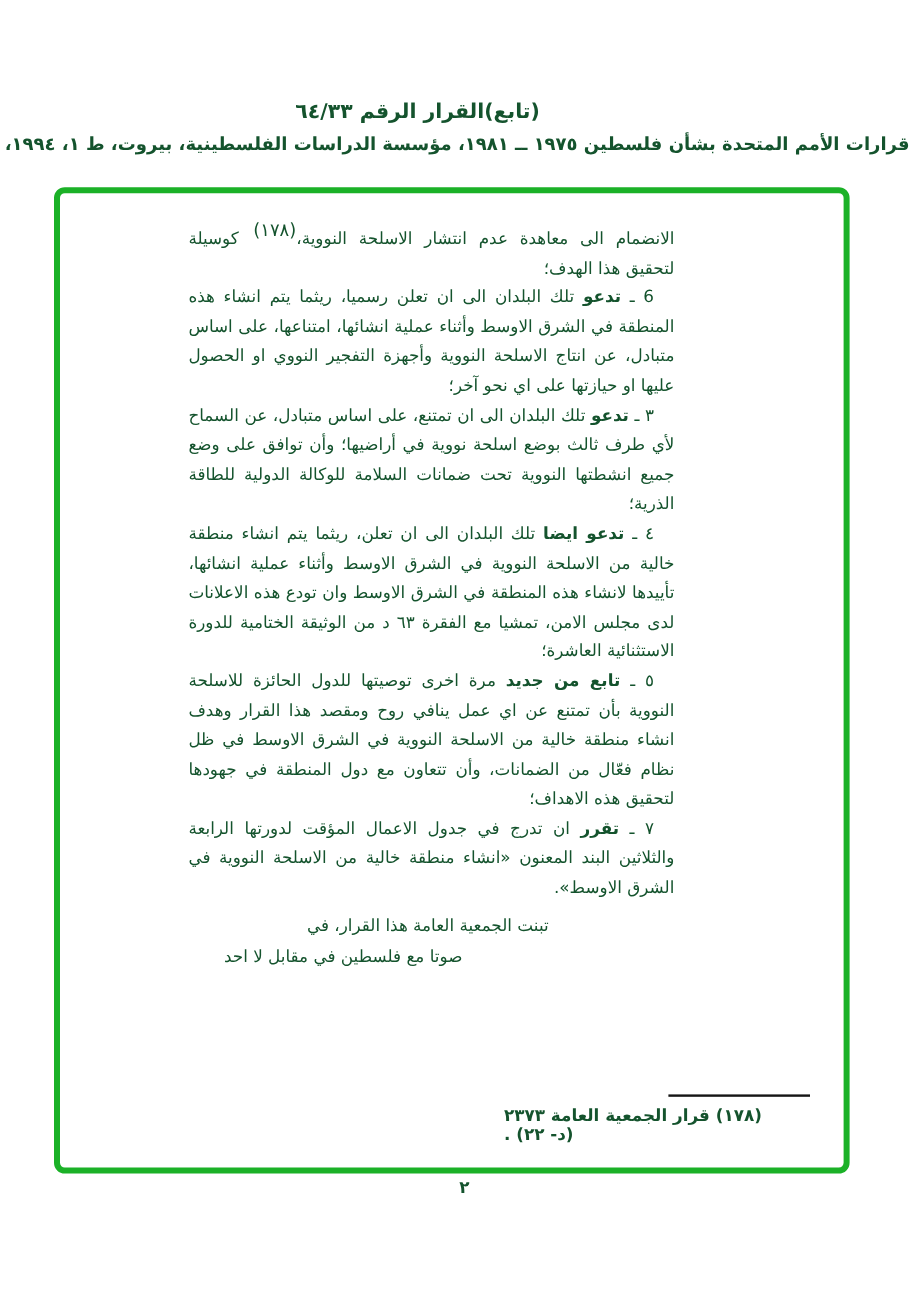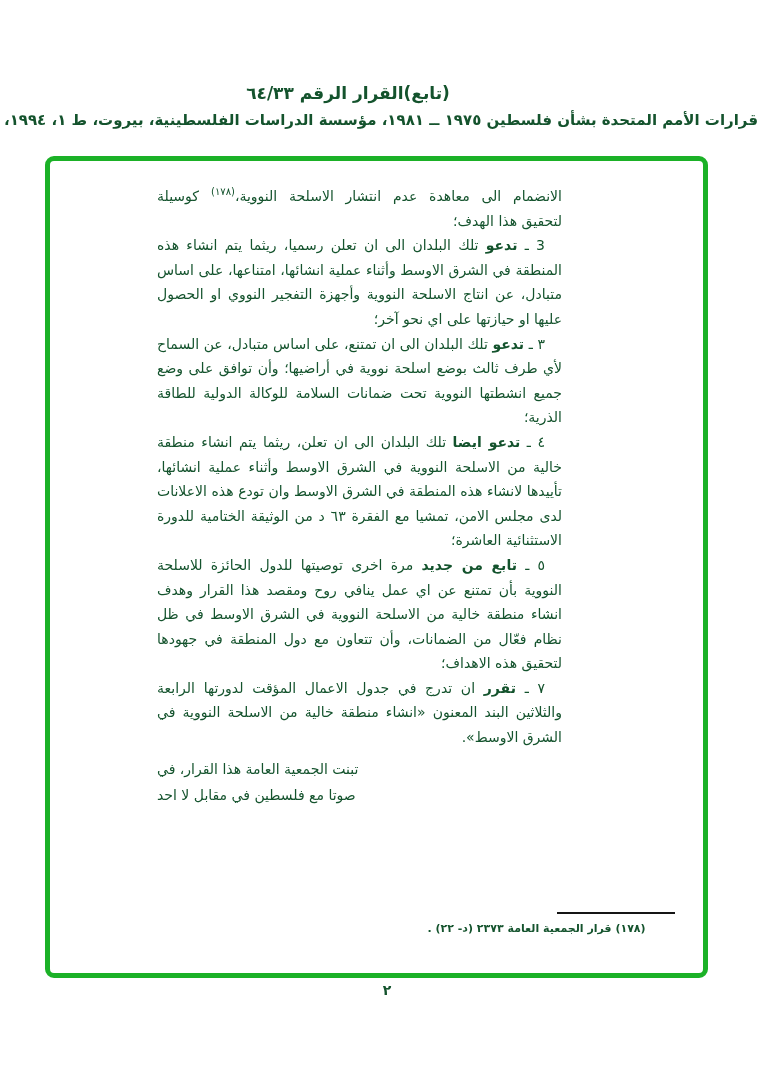--- a/index.html
+++ b/index.html
@@ -28,34 +28,34 @@
   
   .text-col{
     position:absolute;top:169px;right:196px;width:405px;
     direction:rtl;text-align:justify;
     font-size:14px;line-height:24.6px;
   }
   .para{margin:0;padding:0;}
   .para.indent{text-indent:17px;}
   .para b{font-weight:bold;}
   .fnref{
-    font-size:10px;vertical-align:6px;margin-left:12px;font-weight:normal;
+    font-size:15px;vertical-align:6px;margin-left:12px;font-weight:normal;
   }
   
   .closing{margin-top:6px;direction:rtl;}
-  .closing div{text-align:left;line-height:26px;text-indent:0;}
+  .closing div{text-align:center;line-height:26px;text-indent:0;}
   .closing .cl-0{padding-right:6px;}
   .closing .cl-1{padding-right:140px;}
   .closing .cl-2{padding-right:147px;}
   .closing .cl-3{padding-right:157px;}
   
   .fn-rule{position:absolute;left:557px;top:901px;width:118px;height:2px;background:#151515;}
   .footnote{
     position:absolute;top:911px;left:420px;width:233px;
-    direction:rtl;text-align:center;font-size:11px;font-weight:bold;
+    direction:rtl;text-align:left;font-size:14px;font-weight:bold;
   }
   
   .page-num{
     position:absolute;top:971px;left:8px;width:758px;text-align:center;
     font-size:14px;font-weight:bold;
   }
 </style>
 </head>
 <body>
 
@@ -63,21 +63,21 @@
 
   <div class="header">
     <div class="doc-title">(تابع)القرار الرقم ٦٤/٣٣</div>
     <div class="doc-citation">قرارات الأمم المتحدة بشأن فلسطين ١٩٧٥ ــ ١٩٨١، مؤسسة الدراسات الفلسطينية، بيروت، ط ١، ١٩٩٤، مج ٢، ص١٠٥- ١٠٦</div>
   </div>
 
   <div class="frame" style="border-color: rgb(27, 177, 39);"></div>
 
   <div class="text-col">
       <div class="para"><span>الانضمام الى معاهدة عدم انتشار الاسلحة النووية،</span><span class="fnref">(١٧٨)</span><span>كوسيلة لتحقيق هذا الهدف؛</span></div>
-      <div class="para indent"><span>3 ـ </span><b>تدعو</b><span> تلك البلدان الى ان تعلن رسميا، ريثما يتم انشاء هذه المنطقة في الشرق الاوسط وأثناء عملية انشائها، امتناعها، على اساس متبادل، عن انتاج الاسلحة النووية وأجهزة التفجير النووي او الحصول عليها او حيازتها على اي نحو آخر؛</span></div>
+      <div class="para indent"><span>6 ـ </span><b>تدعو</b><span> تلك البلدان الى ان تعلن رسميا، ريثما يتم انشاء هذه المنطقة في الشرق الاوسط وأثناء عملية انشائها، امتناعها، على اساس متبادل، عن انتاج الاسلحة النووية وأجهزة التفجير النووي او الحصول عليها او حيازتها على اي نحو آخر؛</span></div>
       <div class="para indent"><span>٣ ـ </span><b>تدعو</b><span> تلك البلدان الى ان تمتنع، على اساس متبادل، عن السماح لأي طرف ثالث بوضع اسلحة نووية في أراضيها؛ وأن توافق على وضع جميع انشطتها النووية تحت ضمانات السلامة للوكالة الدولية للطاقة الذرية؛</span></div>
       <div class="para indent"><span>٤ ـ </span><b>تدعو ايضا</b><span> تلك البلدان الى ان تعلن، ريثما يتم انشاء منطقة خالية من الاسلحة النووية في الشرق الاوسط وأثناء عملية انشائها، تأييدها لانشاء هذه المنطقة في الشرق الاوسط وان تودع هذه الاعلانات لدى مجلس الامن، تمشيا مع الفقرة ٦٣ د من الوثيقة الختامية للدورة الاستثنائية العاشرة؛</span></div>
       <div class="para indent"><span>٥ ـ </span><b>تابع من جديد</b><span> مرة اخرى توصيتها للدول الحائزة للاسلحة النووية بأن تمتنع عن اي عمل ينافي روح ومقصد هذا القرار وهدف انشاء منطقة خالية من الاسلحة النووية في الشرق الاوسط في ظل نظام فعّال من الضمانات، وأن تتعاون مع دول المنطقة في جهودها لتحقيق هذه الاهداف؛</span></div>
       <div class="para indent"><span>٧ ـ </span><b>تقرر</b><span> ان تدرج في جدول الاعمال المؤقت لدورتها الرابعة والثلاثين البند المعنون «انشاء منطقة خالية من الاسلحة النووية في الشرق الاوسط».</span></div>
       <div class="closing">
         <div class="cl-0">تبنت الجمعية العامة هذا القرار، في</div>
         <div class="cl-2">صوتا مع فلسطين في مقابل لا احد</div>
       </div>
     </div>
 

